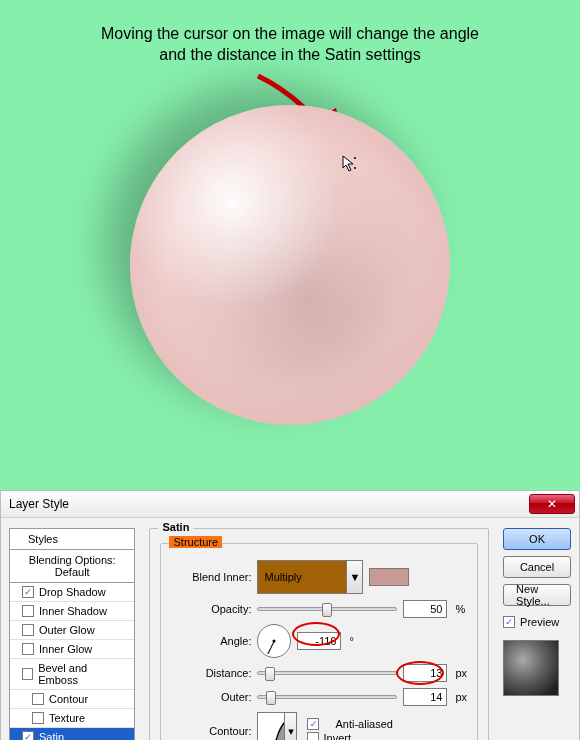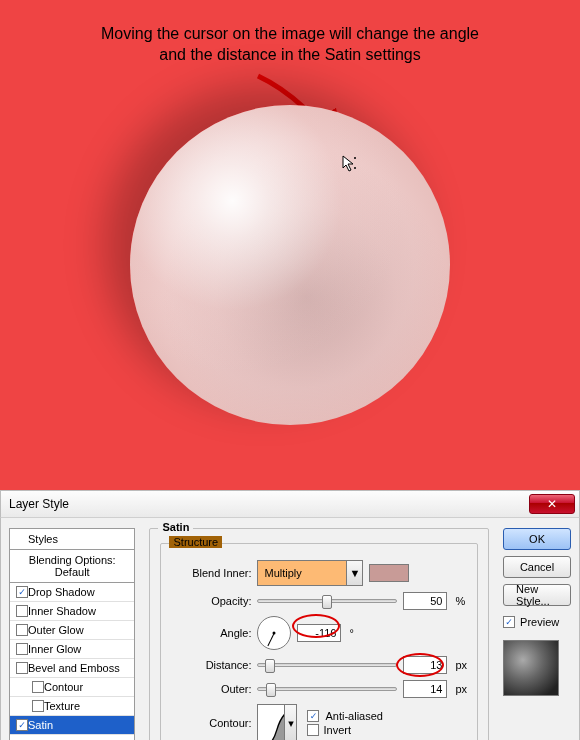--- a/index.html
+++ b/index.html
@@ -1,48 +1,48 @@
 <!DOCTYPE html>
 <html><head>
 <meta charset="utf-8">
 <style>
   * { box-sizing: border-box; margin: 0; padding: 0; }
   body { font-family: "Segoe UI", Tahoma, sans-serif; font-size: 11px; color: #000; background: #fff; width: 580px; }
-  .canvas-area { width: 580px; height: 490px; position: relative; background: #ef4444; }
+  .canvas-area { width: 580px; height: 490px; position: relative; background: #86efac; }
   .caption { position: absolute; top: 24px; left: 0; right: 0; text-align: center; font-size: 16px; font-weight: 500; line-height: 1.3; }
   .arrow { position: absolute; top: 68px; left: 250px; }
   .cursor { position: absolute; top: 155px; left: 342px; }
   .sphere { position: absolute; top: 105px; left: 130px; width: 320px; height: 320px; border-radius: 50%;
     background:
       radial-gradient(circle at 32% 30%, rgba(255,255,255,0.95) 0%, rgba(255,255,255,0.6) 12%, rgba(246,214,212,0.2) 35%, rgba(230,190,188,0) 55%),
       radial-gradient(circle at 55% 60%, rgba(140,100,100,0.35) 0%, rgba(180,140,140,0.15) 35%, rgba(240,210,208,0) 55%),
       radial-gradient(circle at 50% 50%, #f2d4d2 0%, #ecc9c7 55%, #e5bab7 80%, #dfa9a6 100%);
     box-shadow: -25px -20px 40px rgba(0,0,0,0.25);
   }
   .dialog-wrap { width: 580px; position: relative; }
   .titlebar { height: 28px; background: linear-gradient(#fdfdfd,#eaeaea); border: 1px solid #bcbcbc; border-bottom: 1px solid #cfcfcf; display: flex; align-items: center; justify-content: space-between; padding: 0 0 0 8px; }
   .titlebar .title { font-size: 12px; }
   .titlebar .close { width: 46px; height: 20px; margin-right: 4px; border-radius: 3px; background: linear-gradient(#e67, #c8102e 45%, #a00 46%, #c8102e); border: 1px solid #8b0012; display: flex; align-items: center; justify-content: center; color: #fff; font-size: 12px; }
   .dialog-body { background: #f1f1f1; border-left: 1px solid #bcbcbc; border-right: 1px solid #bcbcbc; padding: 10px 8px 12px 8px; display: flex; gap: 14px; min-height: 220px; }
   .styles-list { width: 156px; border: 1px solid #9a9a9a; background: #fff; }
   .styles-head { padding: 4px 18px; border-bottom: 1px solid #9a9a9a; }
   .styles-sub { padding: 4px 6px; border-bottom: 1px solid #9a9a9a; text-align: center; }
-  .styles-row { display: flex; align-items: center; padding: 3px 6px; border-bottom: 1px solid #e0e0e0; }
+  .styles-row { display: flex; align-items: center; gap: 5px; padding: 3px 12px; border-bottom: 1px solid #e0e0e0; }
   .styles-row.indent { padding-left: 22px; }
   .styles-row.selected { background: #1e60c9; color: #fff; }
   .chk { width: 12px; height: 12px; border: 1px solid #7a7a7a; background: #fff; display: inline-flex; align-items: center; justify-content: center; font-size: 9px; color: #1e60c9; }
   .chk.on::after { content: "✓"; }
   .satin-panel { flex: 1; position: relative; }
   .group { border: 1px solid #bfbfbf; border-radius: 2px; padding: 10px 10px 12px 10px; position: relative; }
   .group-title { position: absolute; top: -8px; left: 8px; background: #f1f1f1; padding: 0 4px; font-weight: bold; }
   .inner-group { border: 1px solid #bfbfbf; border-radius: 2px; padding: 10px 10px 10px 10px; margin-top: 4px; position: relative; }
-  .inner-title { position: absolute; top: -8px; left: 8px; background: #a16207; padding: 0 4px; text-align: right; }
+  .inner-title { position: absolute; top: -8px; left: 8px; background: #f97316; padding: 0 4px; text-align: right; }
   .row { display: flex; align-items: center; gap: 6px; margin: 6px 0; }
   .lbl { width: 80px; text-align: right; }
-  .select { display: inline-flex; align-items: center; border: 1px solid #7a7a7a; background: #fdba74; height: 26px; justify-content: flex-end; }
+  .select { display: inline-flex; align-items: center; border: 1px solid #7a7a7a; background: #a16207; height: 34px; justify-content: flex-end; }
   .select .seltxt { padding: 0 6px; min-width: 88px; }
   .select .selbtn { width: 16px; height: 100%; border-left: 1px solid #7a7a7a; display: flex; align-items: center; justify-content: center; background: linear-gradient(#f8f8f8,#ddd); }
   .swatch { width: 40px; height: 18px; border: 1px solid #7a7a7a; background: #c89b97; }
   .slider-track { position: relative; width: 140px; height: 4px; background: linear-gradient(#cfcfcf,#eaeaea); border: 1px solid #9a9a9a; border-radius: 2px; }
   .slider-thumb { position: absolute; top: -5px; width: 10px; height: 14px; background: linear-gradient(#fff,#d8d8d8); border: 1px solid #7a7a7a; border-radius: 2px; transform: translateX(-50%); }
   .numbox { width: 44px; height: 18px; border: 1px solid #7a7a7a; background: #fff; text-align: right; padding: 0 4px; display: inline-flex; align-items: center; justify-content: flex-end; }
   .unit { padding-left: 2px; }
   .oval { border: 2px solid #d00; border-radius: 50%; position: absolute; pointer-events: none; }
   .anglewheel { width: 34px; height: 34px; border: 1px solid #7a7a7a; border-radius: 50%; background: #fff; position: relative; }
   .anglewheel .needle { position: absolute; left: 50%; top: 50%; width: 14px; height: 1px; background: #000; transform-origin: left center; transform: rotate(116deg); }
@@ -182,21 +182,21 @@
           <div class="row">
             <span class="lbl">Contour:</span>
             <div class="contour-thumb">
               <svg viewBox="0 0 28 38">
                   <path d="M0,38 L0,34 Q10,32 14,18 Q18,4 28,2 L28,38 Z" fill="#999"></path>
                   <path d="M0,34 Q10,32 14,18 Q18,4 28,2" stroke="#000" fill="none" stroke-width="1"></path>
                 </svg>
               <span class="drop">▾</span>
             </div>
             <div style="display:flex; flex-direction:column; gap:2px; margin-left:4px">
-              <label style="display:flex;align-items:flex-start;gap:6px">
+              <label style="display:flex;align-items:flex-start;gap:16px">
                   <span class="chk on"></span>
                   <span>Anti-aliased</span>
                 </label>
               <label style="display:flex;gap:4px">
                   <span class="chk"></span>
                   <span>Invert</span>
                 </label>
             </div>
           </div>
         </div>

